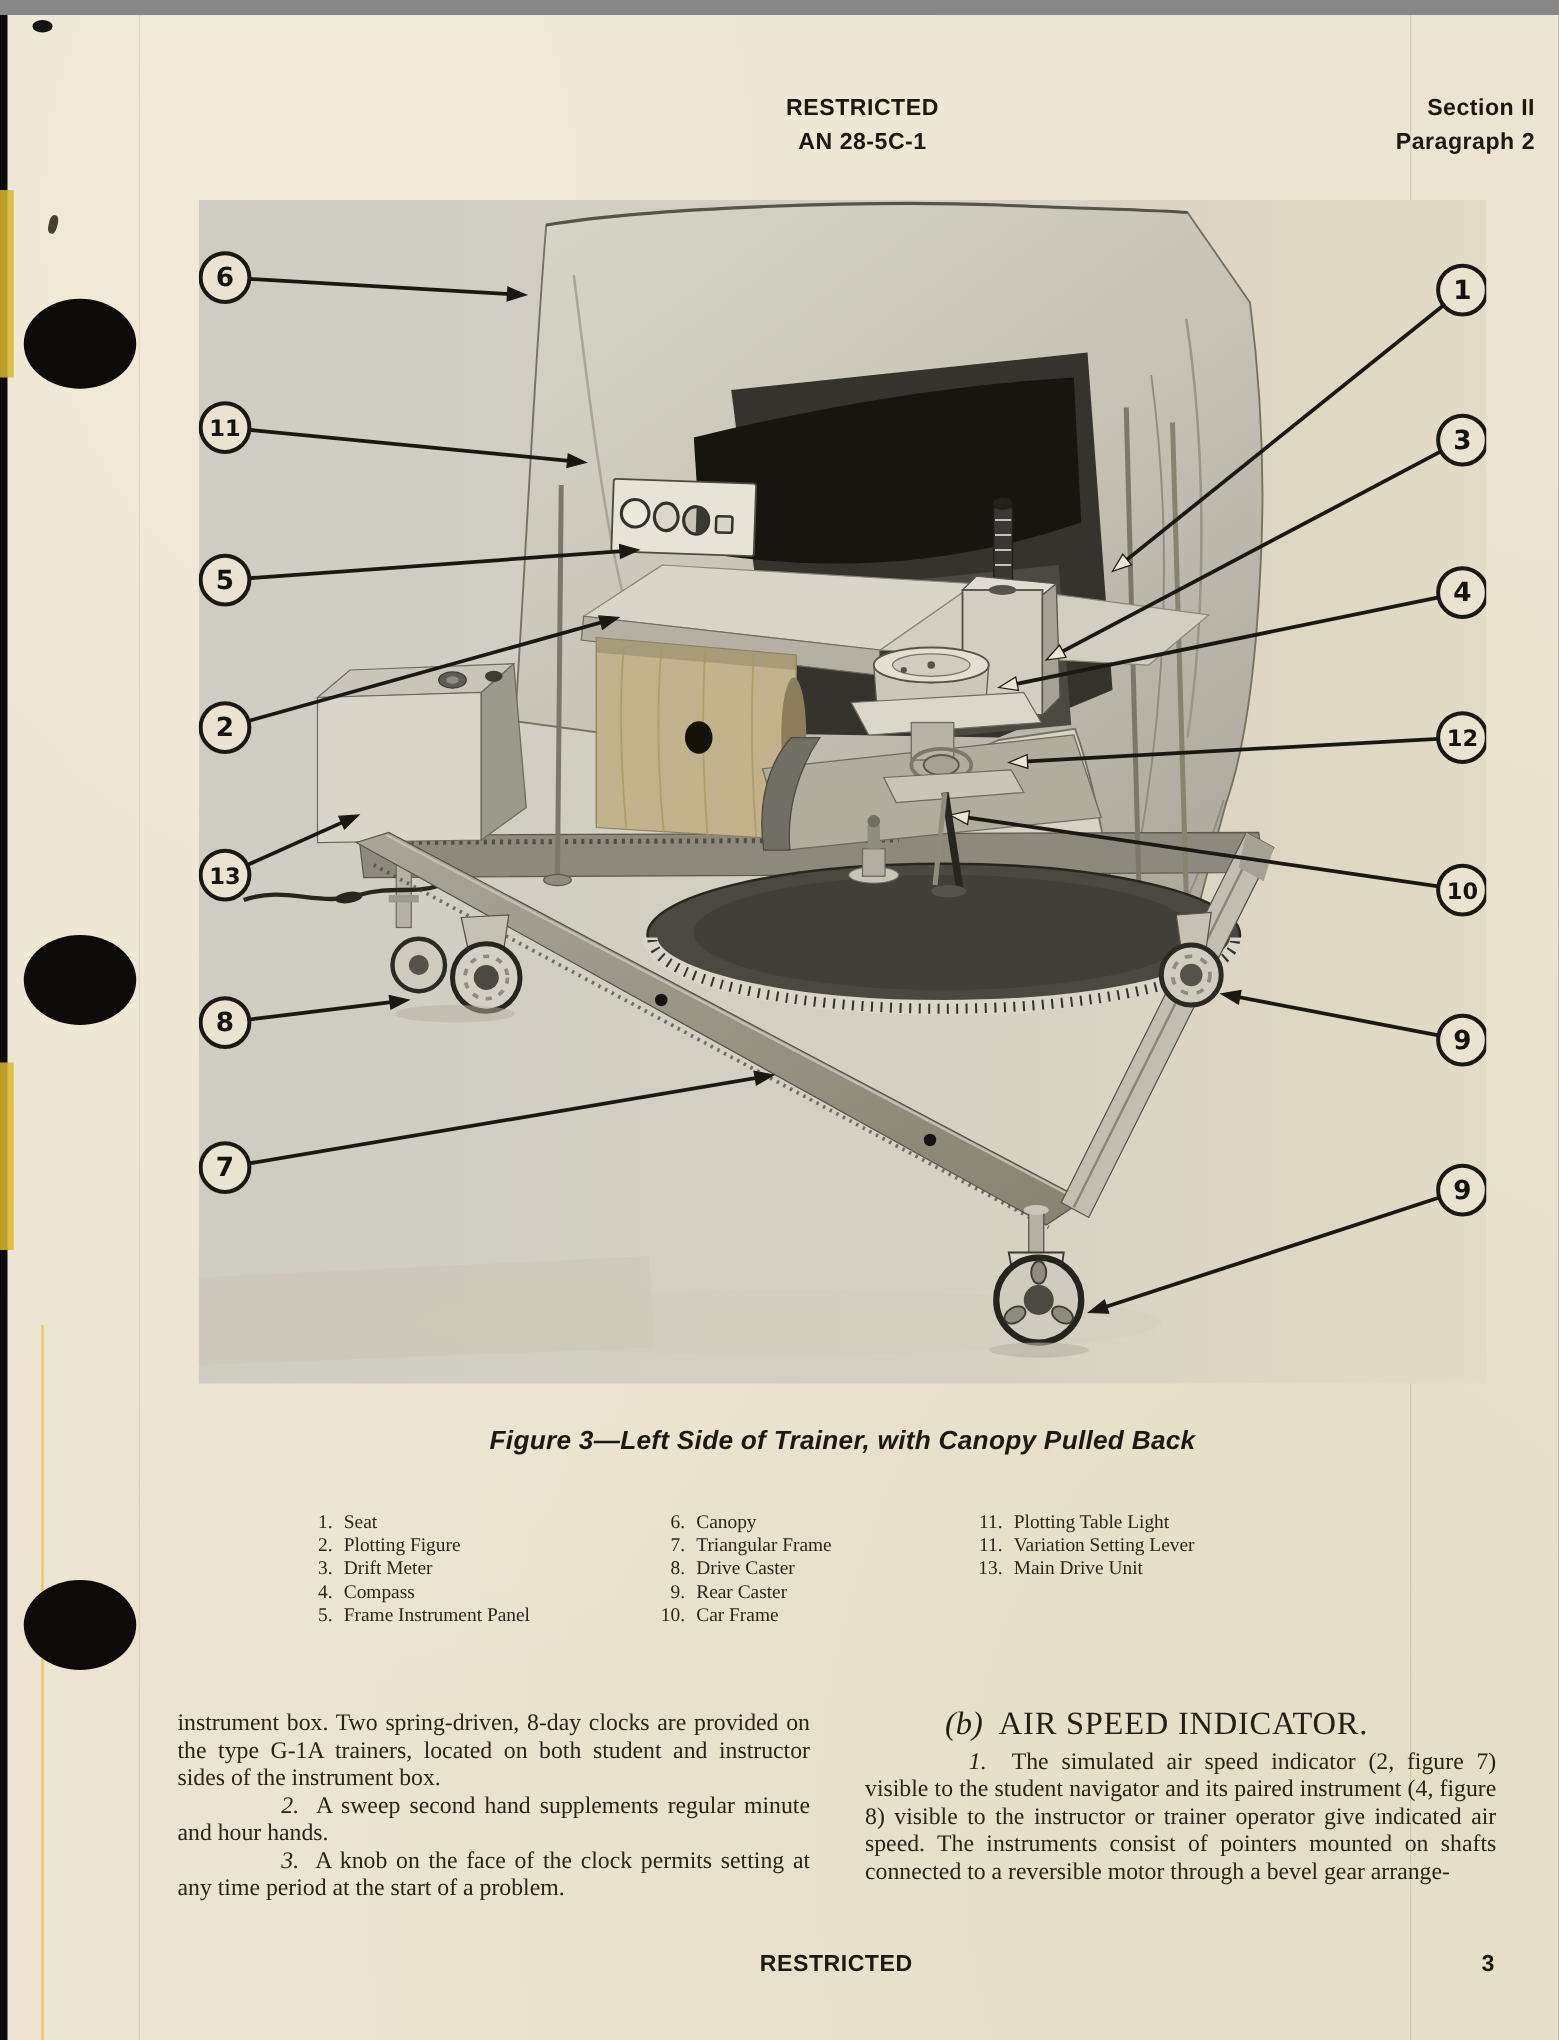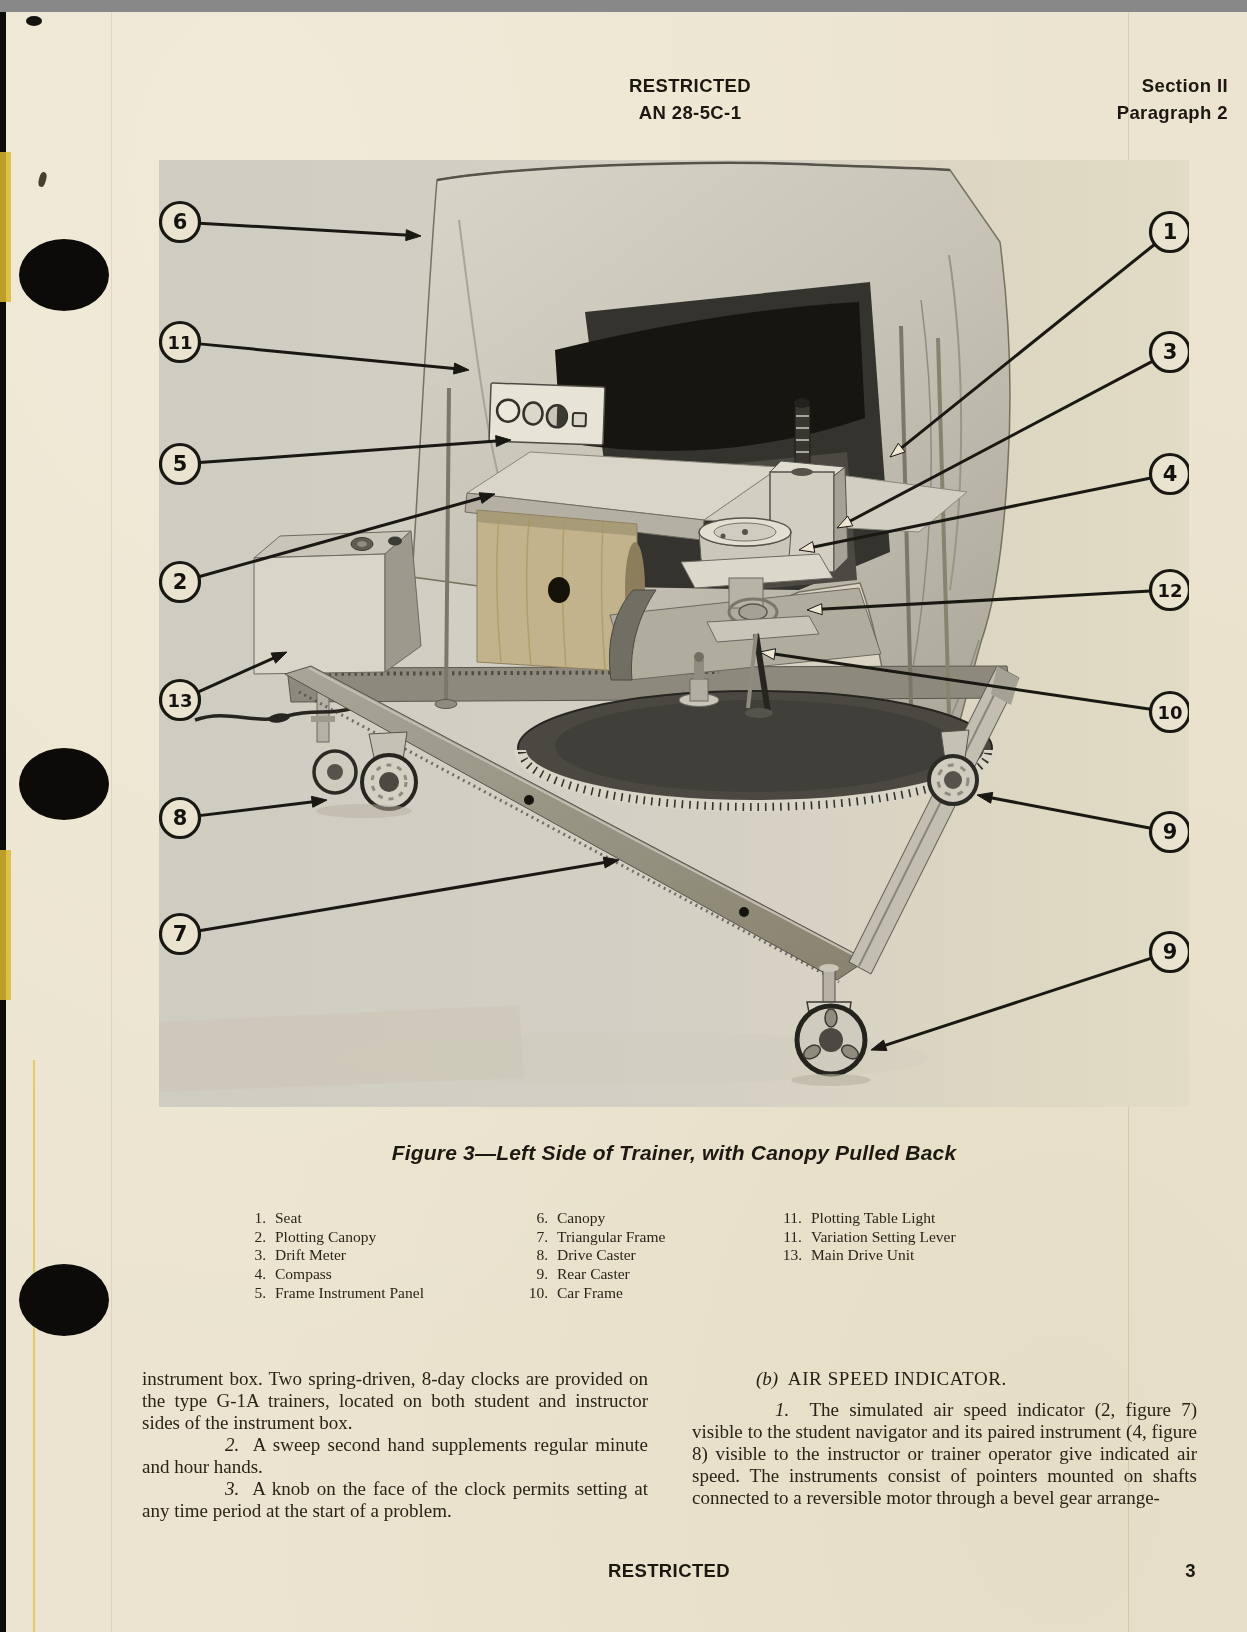--- a/index.html
+++ b/index.html
@@ -56,21 +56,21 @@
   .leg-num{flex:none;width:34px;text-align:right;margin-right:9px;}
   .legend-col.c1 .leg-num{width:26px;}
 
   
   .col{position:absolute;top:1356px;text-align:justify;font-size:19px;line-height:22px;color:#2a2318;}
   .col.left{left:142px;width:506px;}
   .col.right{left:692px;width:505px;}
   .col p{margin:0;}
   .para-ind{text-indent:83px;}
   .pnum{font-style:italic;}
-  .subhead{text-indent:64px;font-size:19px;letter-spacing:.6px;color:#241e14;}
+  .subhead{text-indent:64px;font-size:26px;letter-spacing:.6px;color:#241e14;}
   .subhead .prefix{font-style:italic;letter-spacing:0;}
   .col.right .para-ind{margin-top:9px;}
 </style>
 </head>
 <body>
 
 <div class="page">
 
   <div class="edge-left"></div>
   <div class="edge-bottom"></div>
@@ -364,21 +364,21 @@
 
   <div class="caption">Figure 3—Left Side of Trainer, with Canopy Pulled Back</div>
 
   <div class="legend-col c1">
     <div class="leg-row">
         <span class="leg-num">1.</span>
         <span>Seat</span>
       </div>
     <div class="leg-row">
         <span class="leg-num">2.</span>
-        <span>Plotting Canopy</span>
+        <span>Plotting Figure</span>
       </div>
     <div class="leg-row">
         <span class="leg-num">3.</span>
         <span>Drift Meter</span>
       </div>
     <div class="leg-row">
         <span class="leg-num">4.</span>
         <span>Compass</span>
       </div>
     <div class="leg-row">

